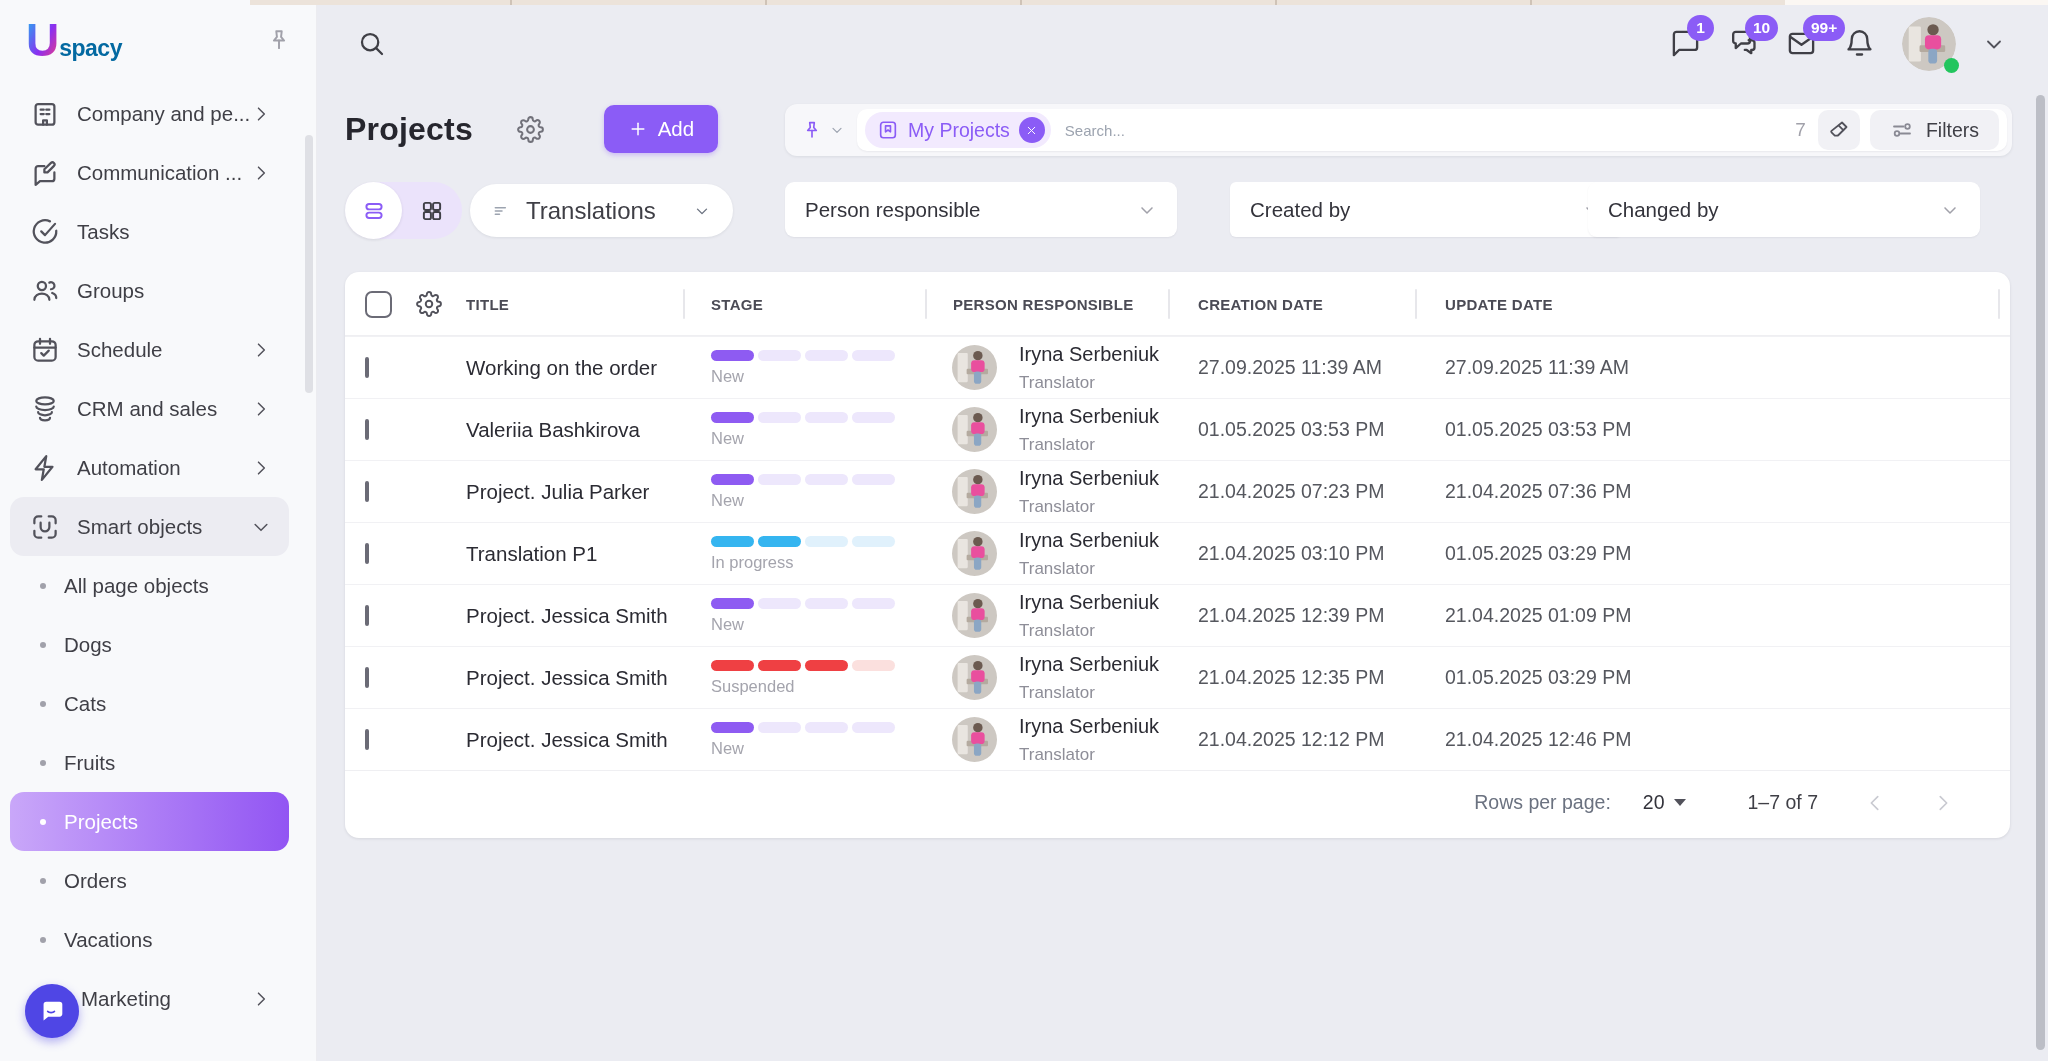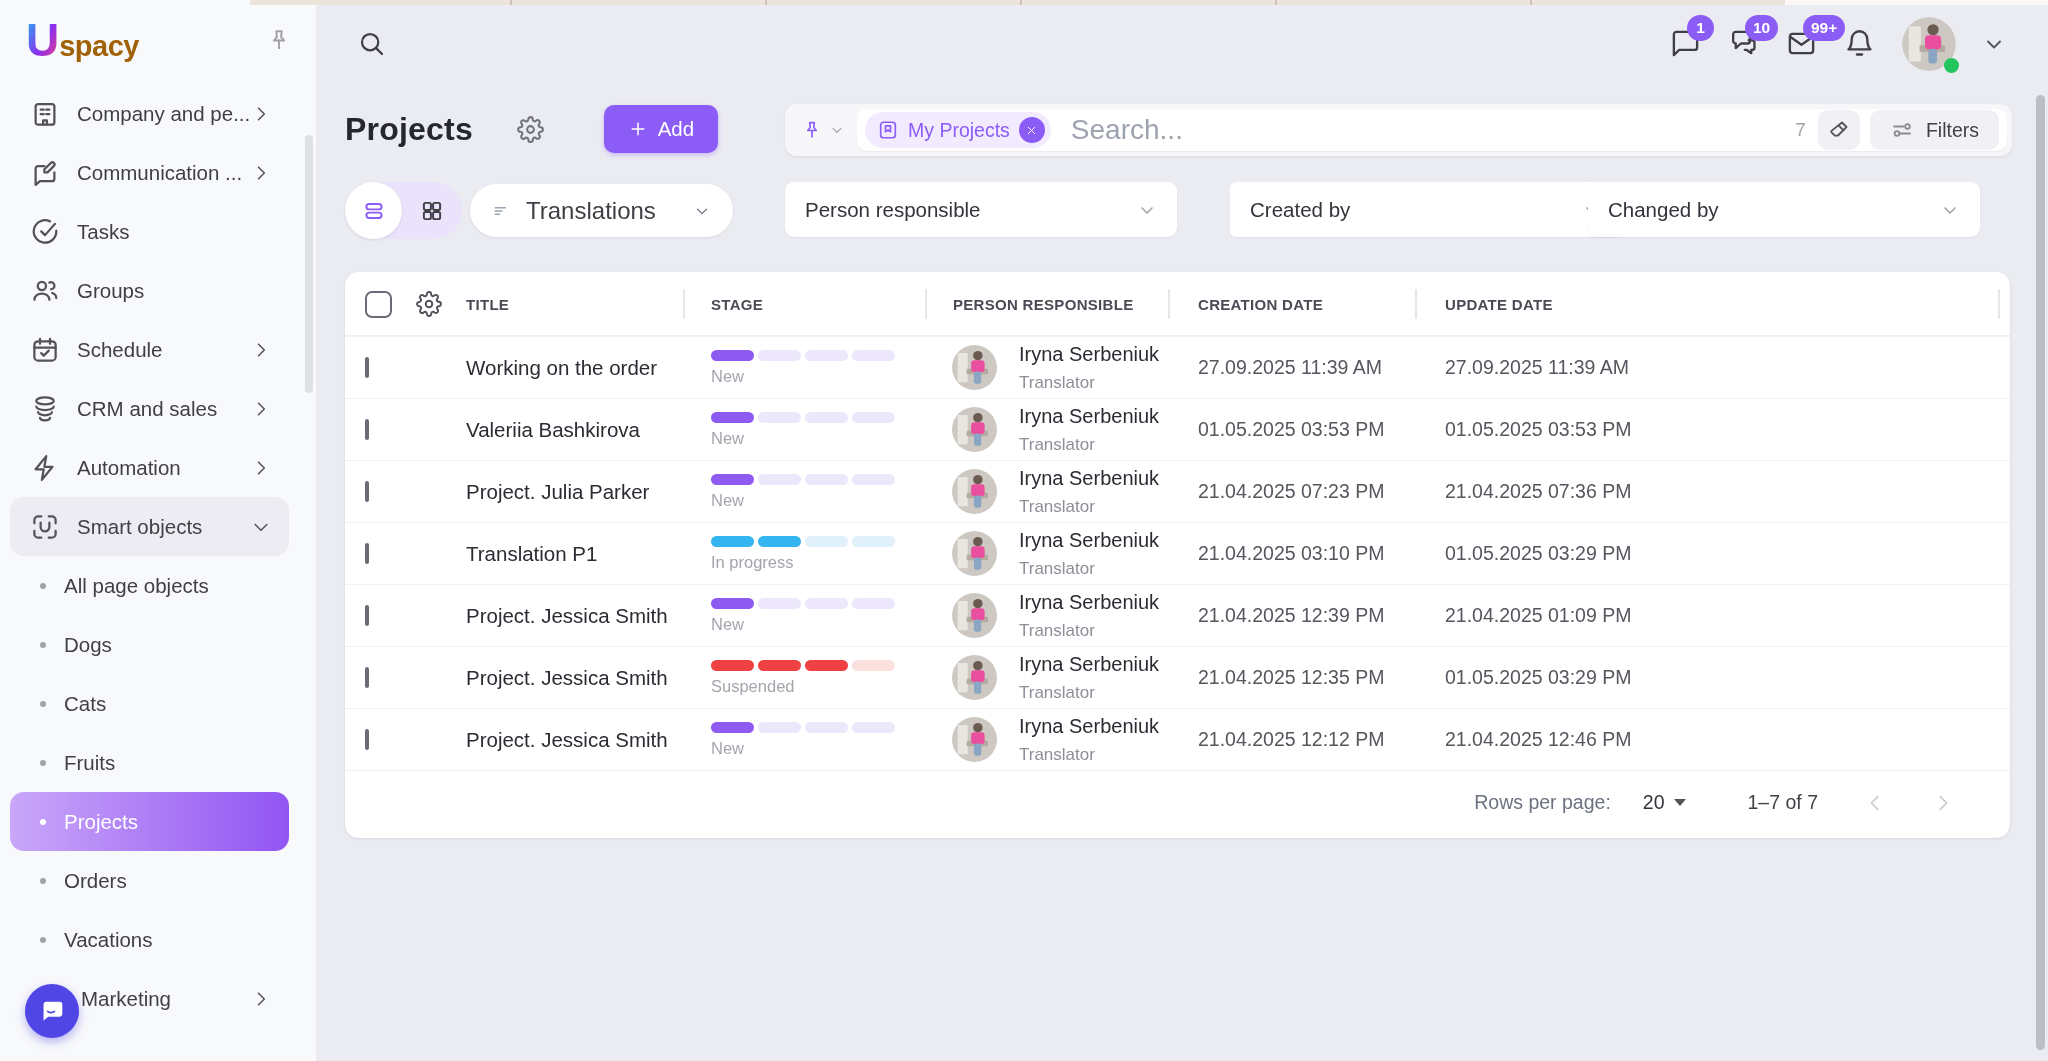--- a/index.html
+++ b/index.html
@@ -14,21 +14,21 @@
   
   .tab-strip { position:absolute; left:250px; top:0; right:0; height:5px; background:#ECE3DA; z-index:50; }
   .tab-strip .div { position:absolute; top:0; width:2px; height:5px; background:rgba(120,100,80,.25); }
   .tab-strip .active-seg { position:absolute; top:0; left:1535px; right:0; height:5px; background:#FBF7F3; }
 
   
   .sidebar { position:absolute; left:0; top:0; width:317px; height:1061px; background:#F8F9FB; border-right:1px solid #ECECF0; z-index:10; }
   .logo-row { display:flex; align-items:center; height:80px; padding:0 24px 0 26px; }
   .logo { display:flex; align-items:baseline; cursor:pointer; }
   .logo .u { font-size:46px; font-weight:800; background:linear-gradient(120deg,#29A8F0 5%,#8B2FF0 55%,#E23B8E 90%); -webkit-background-clip:text; background-clip:text; color:transparent; line-height:1; }
-  .logo .rest { font-size:29px; font-weight:700; color:#a16207; letter-spacing:-0.5px; }
+  .logo .rest { font-size:23px; font-weight:700; color:#0369a1; letter-spacing:-0.5px; }
   .sb-pin { margin-left:auto; color:#A1A1AA; cursor:pointer; }
   .menu { position:absolute; top:84px; left:0; right:0; }
   .mi { display:flex; align-items:center; height:59px; margin:0 27px 0 10px; padding:0 18px 0 20px; border-radius:14px; cursor:pointer; }
   .mi .micon { width:30px; height:30px; color:#52525B; flex:0 0 30px; }
   .mi .lbl { margin-left:17px; font-size:20.5px; color:#3F3F46; white-space:nowrap; overflow:hidden; }
   .mi .chev { margin-left:auto; color:#52525B; }
   .mi.active { background:#ECECF2; }
   .mi.sub .bullet { width:6px; height:6px; border-radius:50%; background:#A1A1AA; margin-left:10px; flex:0 0 6px; }
   .mi.sub .lbl { margin-left:18px; }
   .mi.selected { background:linear-gradient(90deg,#C9A7F9,#9255F3); }
@@ -55,21 +55,21 @@
   .title-gear { margin-left:44px; color:#71717A; cursor:pointer; }
   .add-btn { margin-left:60px; width:114px; height:48px; border-radius:10px; background:#8B5CF6; border:none; color:#fff; font-size:20.5px; font-family:inherit; display:flex; align-items:center; justify-content:center; gap:10px; cursor:pointer; box-shadow:0 2px 5px rgba(139,92,246,.35); }
 
   .filterbar { position:absolute; left:440px; top:104px; width:1227px; height:52px; background:#F7F7FA; border-radius:12px; box-shadow:0 1px 3px rgba(16,24,40,.08); display:flex; align-items:center; }
   .fb-pin { display:flex; align-items:center; gap:6px; padding:0 12px 0 16px; color:#8B5CF6; cursor:pointer; }
   .fb-pin .c { color:#9CA3AF; }
   .fb-field { flex:1; height:42px; margin-right:5px; background:#fff; border-radius:10px; display:flex; align-items:center; padding:0 8px; box-shadow:0 1px 2px rgba(16,24,40,.06); }
   .chip { display:flex; align-items:center; gap:9px; height:36px; padding:0 6px 0 12px; border-radius:18px; background:#F2EAFE; color:#8B5CF6; cursor:pointer; }
   .chip .chip-lbl { font-size:19.5px; }
   .chip-x { width:26px; height:26px; border-radius:50%; background:#8B5CF6; color:#fff; display:flex; align-items:center; justify-content:center; cursor:pointer; }
-  .fb-input { flex:1; border:none; outline:none; background:transparent; font-family:inherit; font-size:28px; color:#3F3F46; margin-left:20px; }
+  .fb-input { flex:1; border:none; outline:none; background:transparent; font-family:inherit; font-size:15px; color:#3F3F46; margin-left:14px; }
   .fb-input::placeholder { color:#9CA3AF; }
   .fb-count { color:#A1A1AA; font-size:19px; margin:0 12px; }
   .sq-btn { width:42px; height:40px; border-radius:10px; background:#F1F1F5; border:none; color:#52525B; display:flex; align-items:center; justify-content:center; cursor:pointer; }
   .filters-btn { height:40px; margin-left:10px; padding:0 20px; border-radius:10px; background:#F1F1F5; border:none; display:flex; align-items:center; gap:12px; color:#3F3F46; font-size:19.5px; font-family:inherit; cursor:pointer; }
   .filters-btn .fic { color:#8A8A94; }
 
   .controls { position:absolute; left:0; top:182px; height:57px; width:100%; }
   .view-toggle { position:absolute; left:0; top:0; width:117px; height:57px; border-radius:28px; background:#EBE3FB; display:flex; align-items:center; }
   .vt-list { width:57px; height:57px; border-radius:50%; background:#fff; display:flex; align-items:center; justify-content:center; color:#8B5CF6; box-shadow:0 1px 3px rgba(16,24,40,.1); cursor:pointer; }
   .vt-grid { flex:1; display:flex; align-items:center; justify-content:center; color:#3F3F46; cursor:pointer; }

